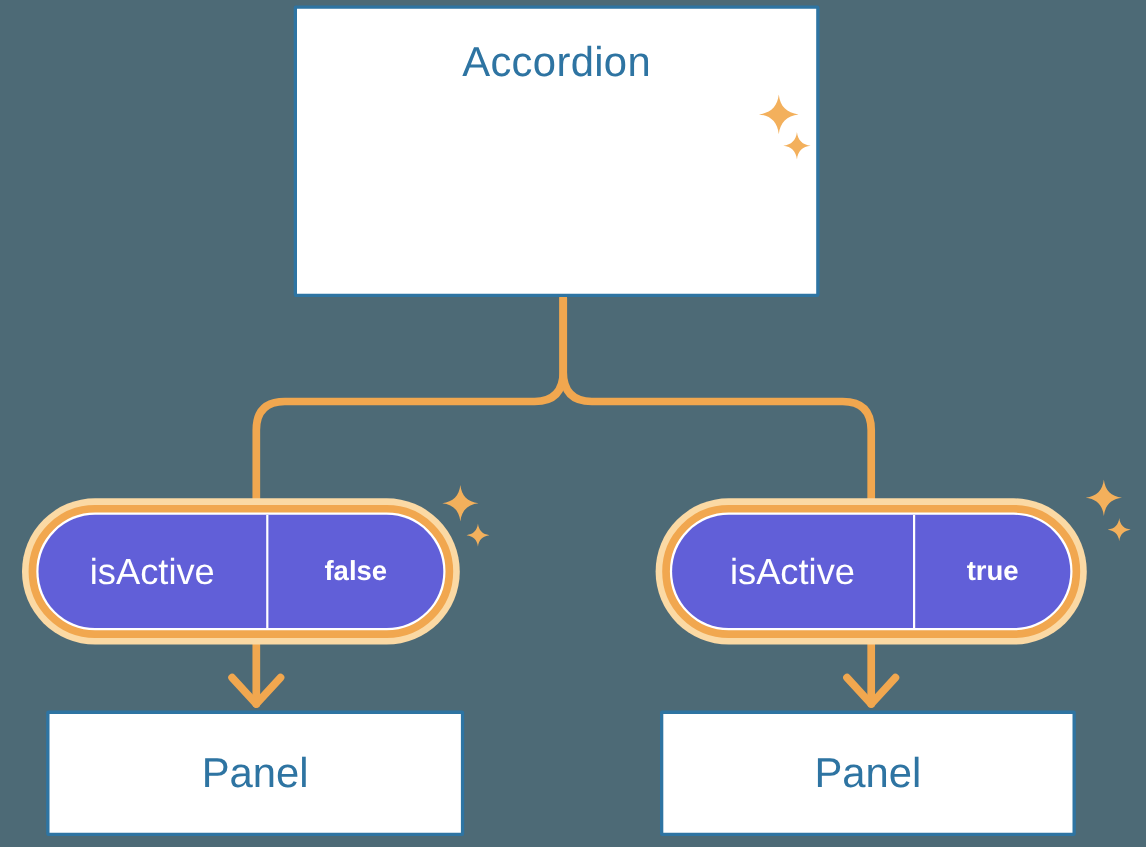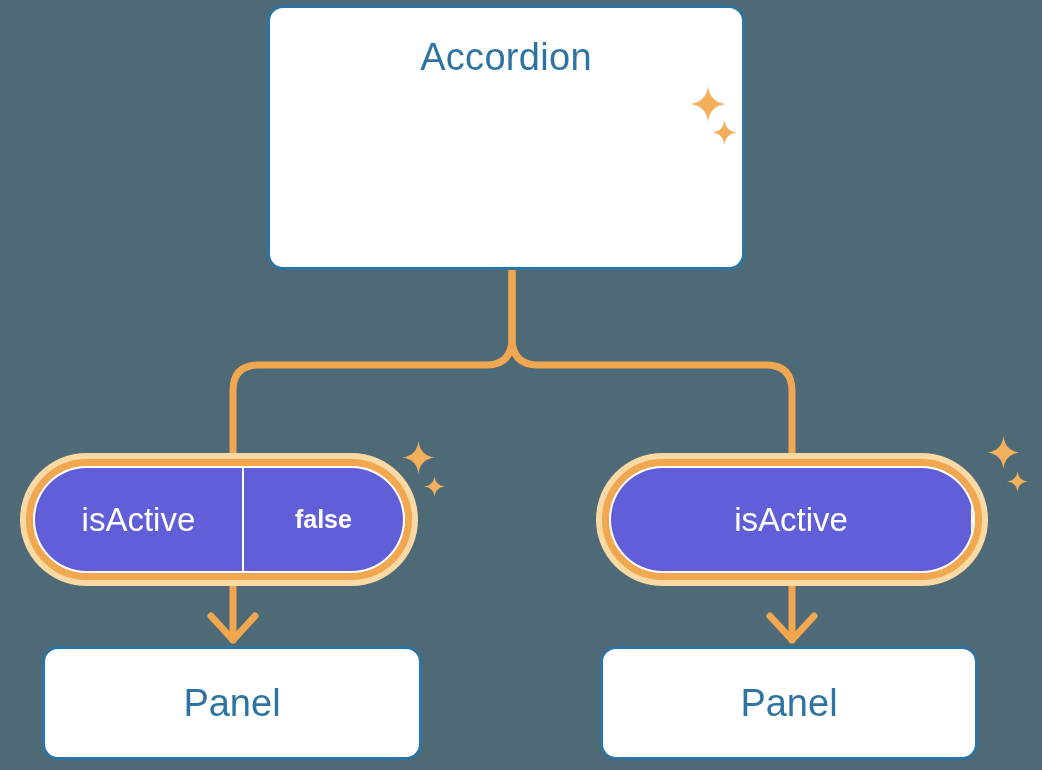--- a/index.html
+++ b/index.html
@@ -21,21 +21,21 @@
     stroke-width: 7;
     stroke-linecap: round;
     stroke-linejoin: round;
   }
 
   
   .card {
     position: absolute;
     background: var(--card-fill, #ffffff);
     border: 3px solid var(--blue, #2e74a2);
-    border-radius: 16px;
+    border-radius: 2px;
     box-sizing: border-box;
     z-index: 2;
   }
   .accordion-card { left: 267px; top: 5px; width: 478px; height: 265px; }
   .card-title {
     position: absolute; left: 0; right: 0; top: 28px;
     text-align: center;
     font-size: 38px; font-weight: 500;
     color: var(--blue, #2e74a2);
     letter-spacing: 0.3px;
@@ -181,20 +181,21 @@
     <svg width="21" height="21" viewBox="0 0 24 24">
         <path d="M12 0C12.8 7.2 16.8 11.2 24 12C16.8 12.8 12.8 16.8 12 24C11.2 16.8 7.2 12.8 0 12C7.2 11.2 11.2 7.2 12 0Z"></path>
       </svg>
   </span>
 
   <div class="prop-pill p-right">
     <div class="prop-ring">
       <div class="prop-inner">
         <div class="prop-name">isActive</div>
         <div class="prop-divider"></div>
+        <div class="prop-value">true</div>
       </div>
     </div>
   </div>
   <span class="sparkle sp-right-big">
     <svg width="33" height="33" viewBox="0 0 24 24">
         <path d="M12 0C12.8 7.2 16.8 11.2 24 12C16.8 12.8 12.8 16.8 12 24C11.2 16.8 7.2 12.8 0 12C7.2 11.2 11.2 7.2 12 0Z"></path>
       </svg>
   </span>
   <span class="sparkle sp-right-small">
     <svg width="21" height="21" viewBox="0 0 24 24">

